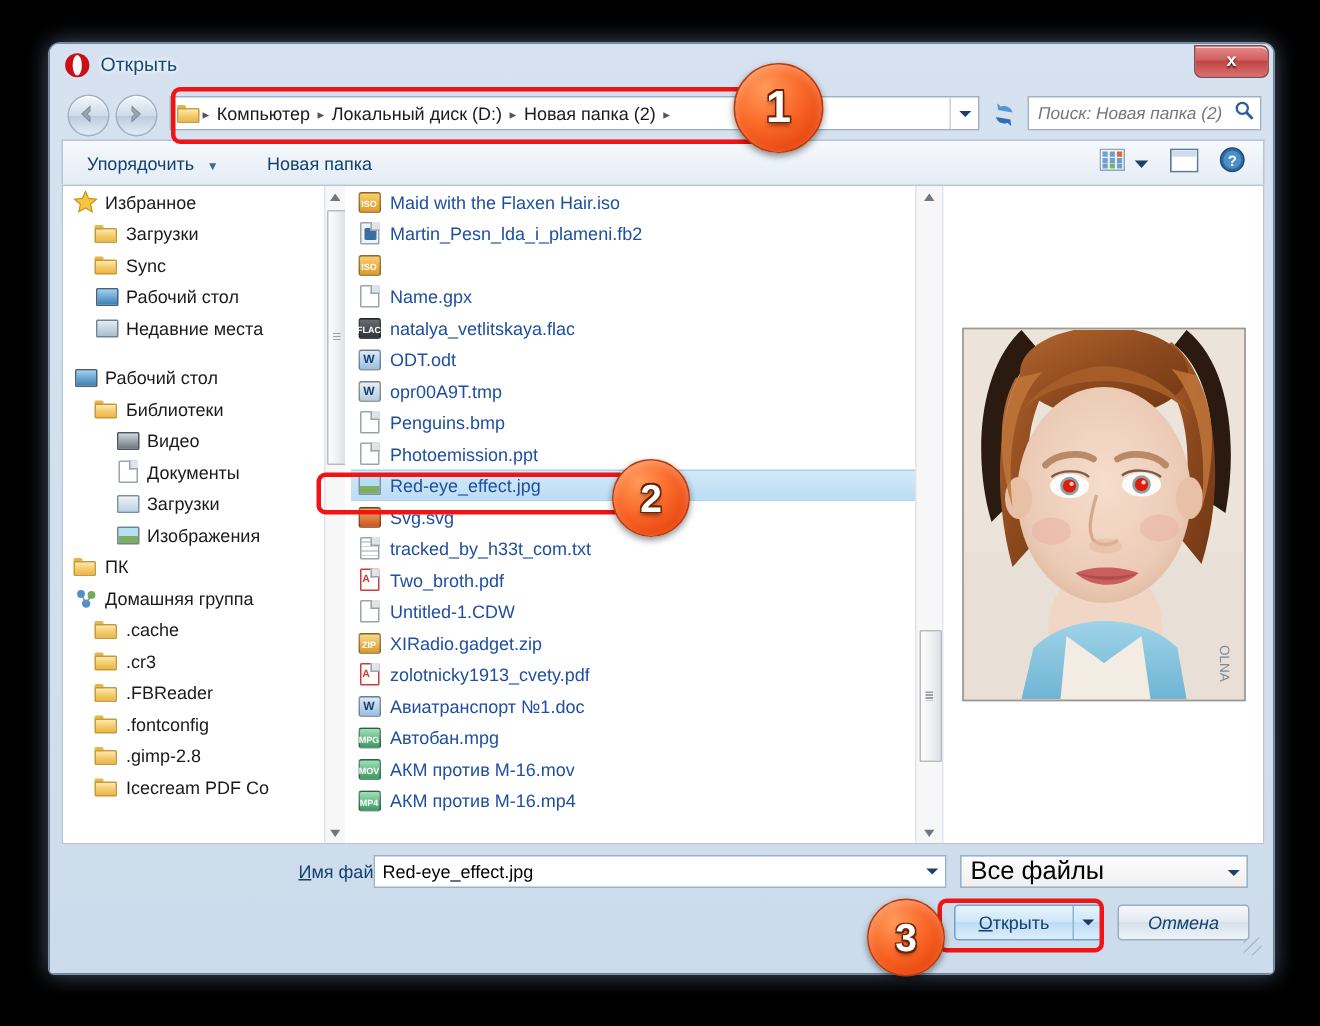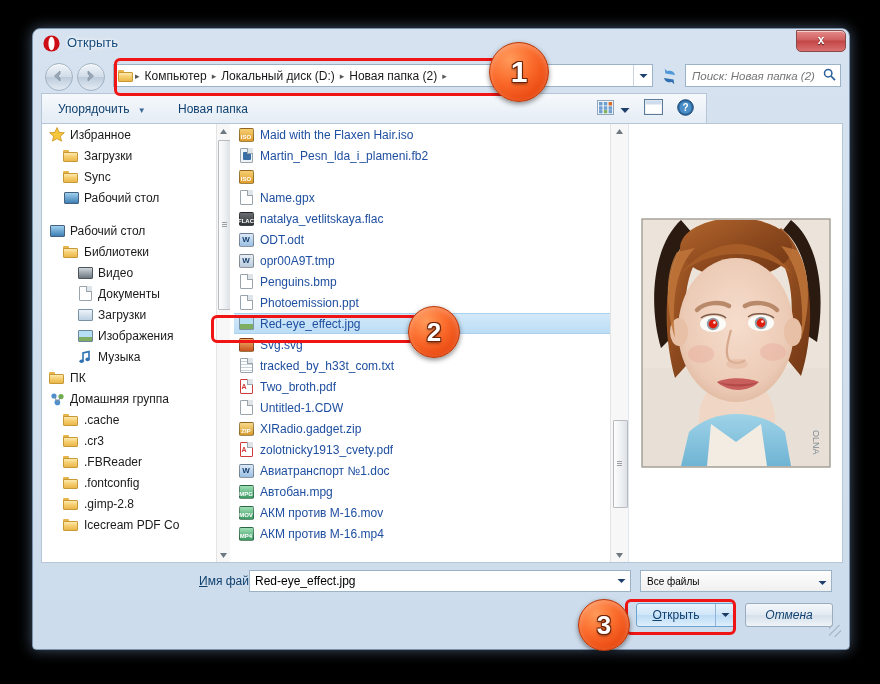--- a/index.html
+++ b/index.html
@@ -93,21 +93,21 @@
     display: flex; align-items: center;
   }
   .searchbox .ph {
     flex: 1; font-size: 11.5px; color: #767676; font-style: italic;
     padding-left: 6px; white-space: nowrap; overflow: hidden;
   }
   .searchbox .mag { width: 22px; flex: none; text-align: center; }
 
   
   .toolbar {
-    position: absolute; left: 4px; top: 64px; width: 666px; height: 30px;
+    position: absolute; left: 4px; top: 64px; width: 802px; height: 30px;
     background: linear-gradient(to bottom, #f6f9fc 0%, #e4ecf5 100%);
     border: 1px solid #b6c6d6; border-bottom: none;
     box-sizing: border-box;
   }
   .tb-item {
     position: absolute; top: 0; height: 30px; line-height: 30px;
     font-size: 12px; color: #10416f; padding: 0 8px; cursor: pointer;
     white-space: nowrap;
   }
   .tb-right { position: absolute; top: 0; height: 30px; display: flex; align-items: center; }
@@ -187,21 +187,21 @@
   .fname-input .drop {
     width: 17px; flex: none; display: flex; align-items: center; justify-content: center;
     cursor: pointer;
   }
   .filter-sel {
     position: absolute; left: 599px; top: 1px; width: 192px; height: 22px;
     background: linear-gradient(to bottom, #fdfdfd 0%, #f0f0f0 100%);
     border: 1px solid #9cb2c6; box-sizing: border-box;
     display: flex; align-items: center; cursor: pointer;
   }
-  .filter-sel .val { flex: 1; font-size: 10px; color: #000; padding-left: 6px; }
+  .filter-sel .val { flex: 1; font-size: 17px; color: #000; padding-left: 6px; }
   .filter-sel .drop { width: 18px; flex: none; text-align: center; }
 
   .btn {
     position: absolute; height: 24px;
     background: linear-gradient(to bottom, #f4f8fb 0%, #e2eaf2 48%, #d6e0ea 50%, #eef3f8 100%);
     border: 1px solid #9aadbf; border-radius: 3px;
     font-size: 12px; color: #10416f; cursor: pointer;
     display: flex; align-items: center; justify-content: center;
     box-sizing: border-box;
   }
@@ -413,20 +413,26 @@
                   <span class="ico-folder"></span>
                 </span>
                 <span>Sync</span>
               </div>
               <div class="sb-item" style="padding-left: 20px;">
                 <span class="sb-ico" style="display: flex; align-items: center; justify-content: center; width: 18px; height: 16px;">
                   <span style="width: 15px; height: 12px; border: 1px solid rgb(68, 98, 125); background: linear-gradient(rgb(159, 208, 239), rgb(63, 127, 181)); border-radius: 1px; box-sizing: border-box;"></span>
                 </span>
                 <span>Рабочий стол</span>
               </div>
+              <div class="sb-item" style="padding-left: 20px;">
+                <span class="sb-ico" style="display: flex; align-items: center; justify-content: center; width: 18px; height: 16px;">
+                  <span style="width: 15px; height: 12px; border: 1px solid rgb(109, 131, 151); background: linear-gradient(rgb(228, 237, 244), rgb(169, 190, 206)); border-radius: 1px; box-sizing: border-box;"></span>
+                </span>
+                <span>Недавние места</span>
+              </div>
               <div class="sb-gap"></div>
               <div class="sb-item" style="padding-left: 6px;">
                 <span class="sb-ico" style="display: flex; align-items: center; justify-content: center; width: 18px; height: 16px;">
                   <span style="width: 15px; height: 12px; border: 1px solid rgb(68, 98, 125); background: linear-gradient(rgb(159, 208, 239), rgb(63, 127, 181)); border-radius: 1px; box-sizing: border-box;"></span>
                 </span>
                 <span>Рабочий стол</span>
               </div>
               <div class="sb-item" style="padding-left: 20px;">
                 <span class="sb-ico" style="display: flex; align-items: center; justify-content: center; width: 18px; height: 16px;">
                   <span class="ico-folder"></span>
@@ -449,30 +455,20 @@
                 <span class="sb-ico" style="display: flex; align-items: center; justify-content: center; width: 18px; height: 16px;">
                   <span style="width: 15px; height: 12px; border: 1px solid rgb(121, 145, 166); background: linear-gradient(rgb(238, 243, 248), rgb(188, 208, 226)); border-radius: 1px; box-sizing: border-box;"></span>
                 </span>
                 <span>Загрузки</span>
               </div>
               <div class="sb-item" style="padding-left: 34px;">
                 <span class="sb-ico" style="display: flex; align-items: center; justify-content: center; width: 18px; height: 16px;">
                   <span style="width: 15px; height: 12px; border: 1px solid rgb(108, 133, 152); background: linear-gradient(rgb(182, 223, 245) 0px, rgb(182, 223, 245) 55%, rgb(127, 174, 99) 55%, rgb(127, 174, 99) 100%); border-radius: 1px; box-sizing: border-box;"></span>
                 </span>
                 <span>Изображения</span>
-              </div>
-              <div class="sb-item" style="padding-left: 34px;">
-                <span class="sb-ico" style="display: flex; align-items: center; justify-content: center; width: 18px; height: 16px;">
-                  <svg width="14" height="14" viewBox="0 0 14 14">
-                    <path d="M5 11 L5 3 L11 1.6 L11 9" fill="none" stroke="#2f73b5" stroke-width="1.6"></path>
-                    <ellipse cx="3.6" cy="11.2" rx="2.2" ry="1.8" fill="#2f73b5"></ellipse>
-                    <ellipse cx="9.6" cy="9.4" rx="2.2" ry="1.8" fill="#2f73b5"></ellipse>
-                  </svg>
-                </span>
-                <span>Музыка</span>
               </div>
               <div class="sb-item" style="padding-left: 6px;">
                 <span class="sb-ico" style="display: flex; align-items: center; justify-content: center; width: 18px; height: 16px;">
                   <span class="ico-folder"></span>
                 </span>
                 <span>ПК</span>
               </div>
               <div class="sb-item" style="padding-left: 6px;">
                 <span class="sb-ico" style="display: flex; align-items: center; justify-content: center; width: 18px; height: 16px;">
                   <svg width="15" height="14" viewBox="0 0 15 14">

